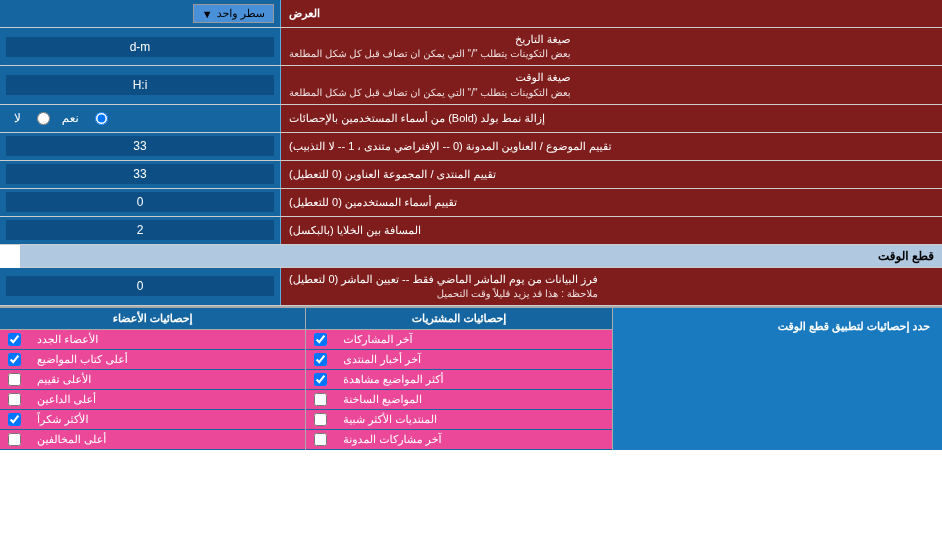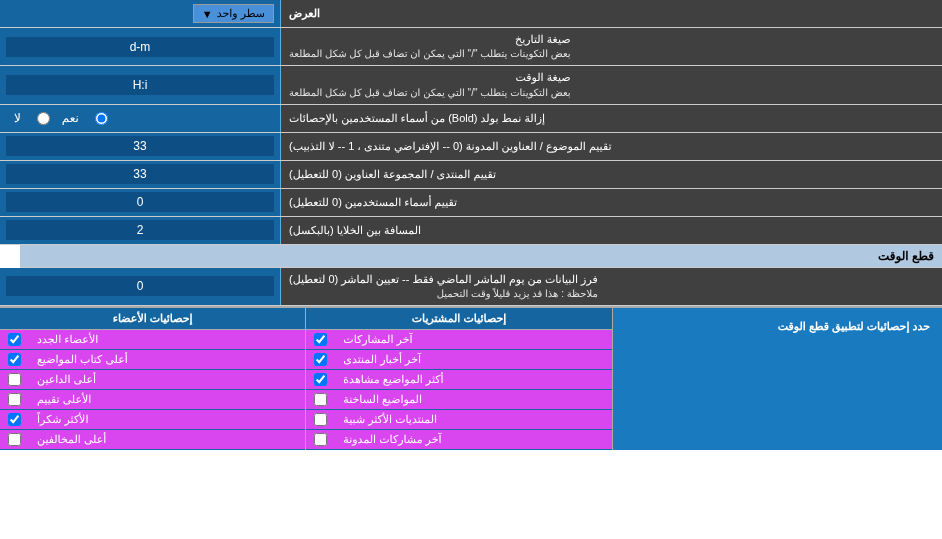--- a/index.html
+++ b/index.html
@@ -11,21 +11,21 @@
     }
 
     .row {
       display: flex;
       align-items: stretch;
       border-bottom: 1px solid #ccc;
       min-height: 28px;
     }
 
     .row-label {
-      background: #404040;
+      background: #7f1d1d;
       color: #fff;
       padding: 4px 8px;
       flex: 1;
       display: flex;
       align-items: center;
       justify-content: flex-end;
       text-align: right;
       font-size: 11px;
       line-height: 1.4;
       border-left: 1px solid #5ab0e0;
@@ -100,21 +100,21 @@
 
     
     .bottom-section {
       display: flex;
       border-top: 2px solid #aaa;
     }
 
     .checkbox-col {
       flex: 1;
       border-left: 1px solid #aaa;
-      background: #d946ef;
+      background: #ec4899;
     }
 
     .checkbox-col:last-child {
       border-left: none;
     }
 
     .checkbox-col-header {
       background: #1565a0;
       color: #fff;
       font-weight: bold;
@@ -303,28 +303,28 @@
     </div>
     <div class="checkbox-item">
       <span>الأعضاء الجدد</span>
       <input type="checkbox" checked="" style="">
     </div>
     <div class="checkbox-item">
       <span>أعلى كتاب المواضيع</span>
       <input type="checkbox" checked="" style="">
     </div>
     <div class="checkbox-item">
+      <span>الأعلى تقييم</span>
+      <input type="checkbox" style="">
+    </div>
+    <div class="checkbox-item">
       <span>أعلى الداعين</span>
       <input type="checkbox" style="">
     </div>
     <div class="checkbox-item">
-      <span>الأعلى تقييم</span>
-      <input type="checkbox" style="">
-    </div>
-    <div class="checkbox-item">
       <span>الأكثر شكراً</span>
       <input type="checkbox" checked="" style="">
     </div>
     <div class="checkbox-item">
       <span>أعلى المخالفين</span>
       <input type="checkbox" style="">
     </div>
   </div>
 </div>
 

